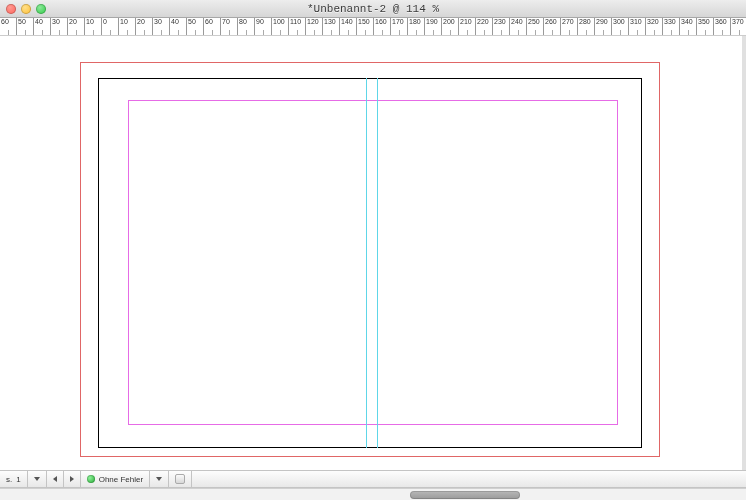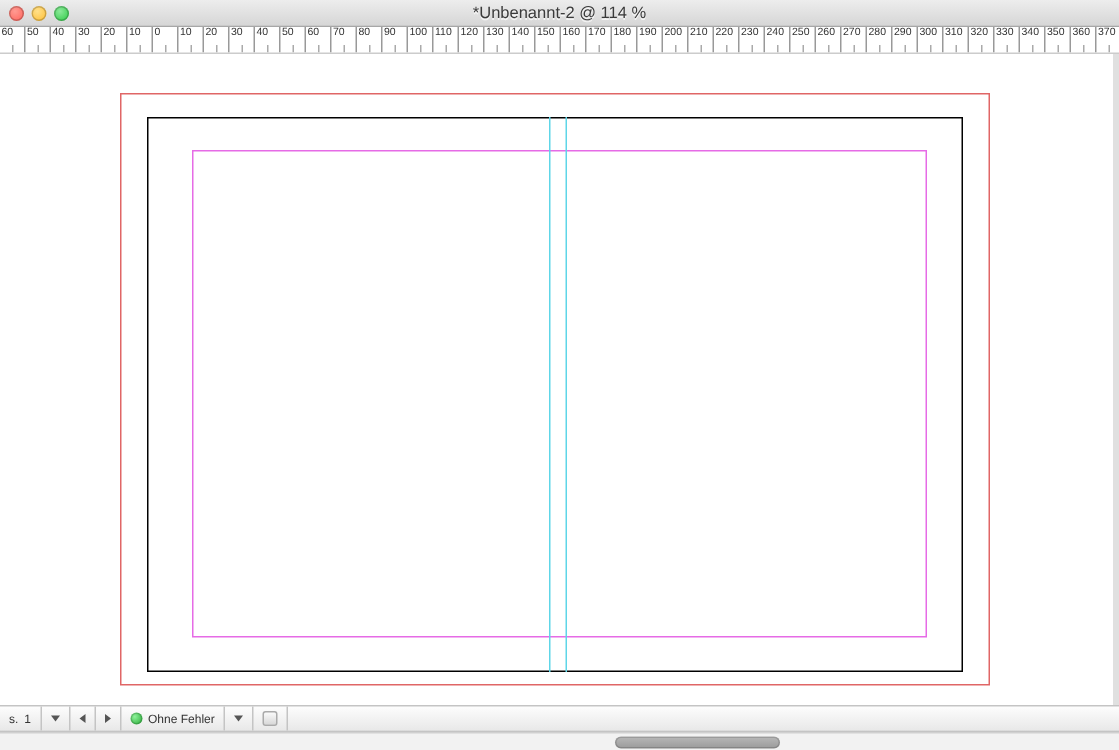--- a/index.html
+++ b/index.html
@@ -14,20 +14,21 @@
 }
 
 
 .titlebar {
   height: 18px;
   background: linear-gradient(to bottom, #ededed, #d6d6d6);
   border-bottom: 1px solid #a7a7a7;
   display: flex;
   align-items: center;
   position: relative;
+  font-family: Liberation Mono, monospace;
 }
 .traffic-lights {
   display: flex;
   gap: 5px;
   padding-left: 6px;
 }
 .tl-btn {
   width: 10px;
   height: 10px;
   border-radius: 50%;

